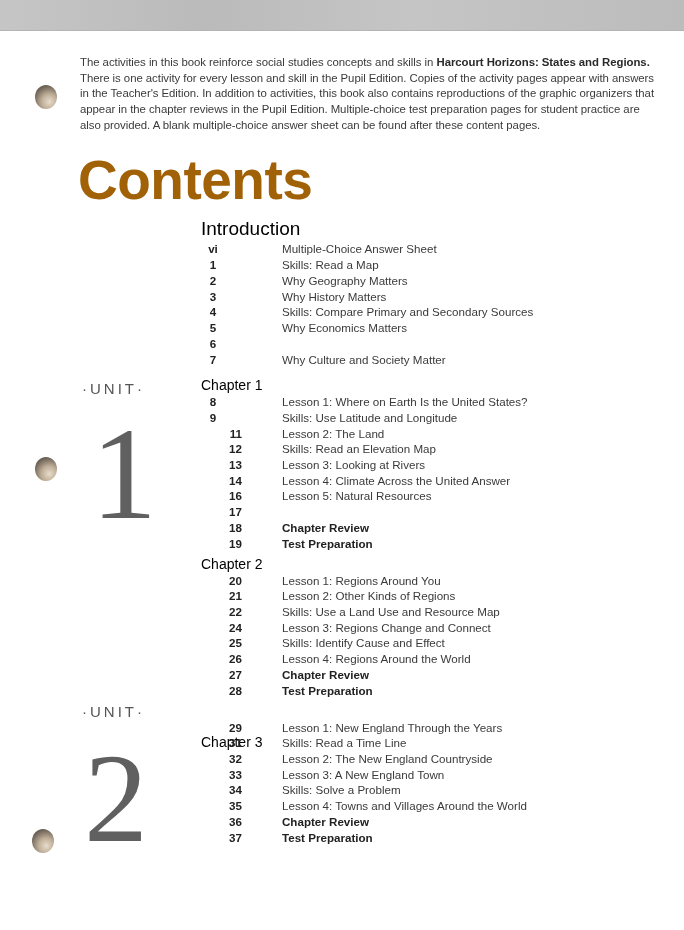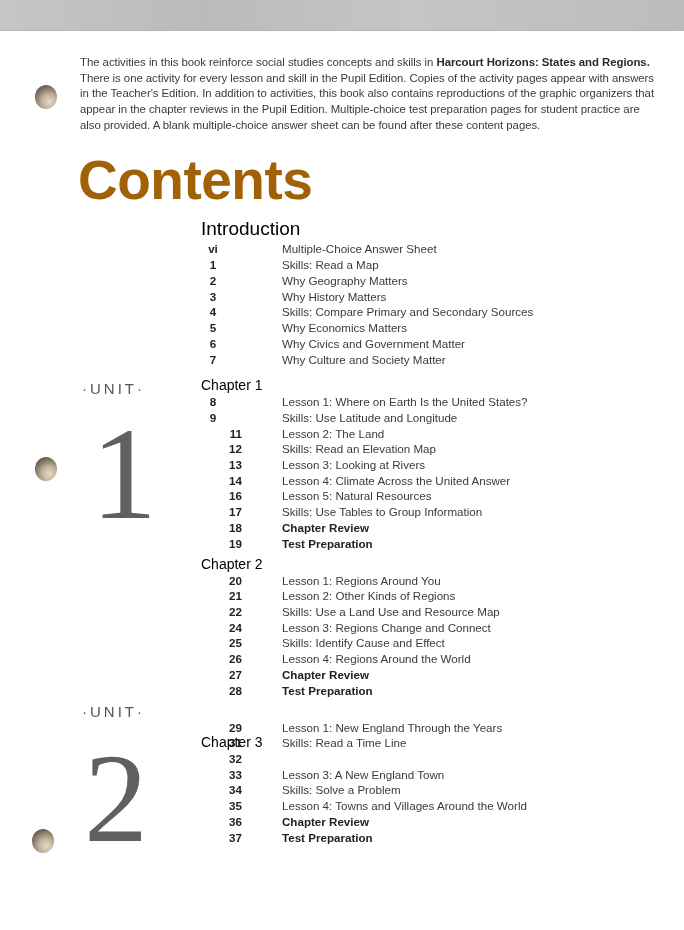--- a/index.html
+++ b/index.html
@@ -91,21 +91,20 @@
   <div class="row" style="top:304px;">
       <span class="pg">4</span>
       <span class="ttl">Skills: Compare Primary and Secondary Sources</span>
     </div>
   <div class="row" style="top:320px;">
       <span class="pg">5</span>
       <span class="ttl">Why Economics Matters</span>
     </div>
   <div class="row" style="top:336px;">
       <span class="pg">6</span>
-      <span class="ttl">Why Civics and Government Matter</span>
     </div>
   <div class="row" style="top:352px;">
       <span class="pg">7</span>
       <span class="ttl">Why Culture and Society Matter</span>
     </div>
 </div>
 
 <div class="unit-label" style="top:380px;">·UNIT·</div>
 <div class="unit-num" style="left:91px; top:408px; font-size:132px;">1</div>
 
@@ -134,21 +133,20 @@
   <div class="row" style="top:473px;">
       <span class="pg left">14</span>
       <span class="ttl">Lesson 4: Climate Across the United Answer</span>
     </div>
   <div class="row" style="top:488px;">
       <span class="pg left">16</span>
       <span class="ttl">Lesson 5: Natural Resources</span>
     </div>
   <div class="row" style="top:504px;">
       <span class="pg left">17</span>
-      <span class="ttl">Skills: Use Tables to Group Information</span>
     </div>
   <div class="row" style="top:520px;">
       <span class="pg left">18</span>
       <span class="ttl bold">Chapter Review</span>
     </div>
   <div class="row" style="top:536px;">
       <span class="pg left">19</span>
       <span class="ttl bold">Test Preparation</span>
     </div>
 </div>
@@ -197,20 +195,21 @@
   <div class="row" style="top:720px;">
       <span class="pg left">29</span>
       <span class="ttl">Lesson 1: New England Through the Years</span>
     </div>
   <div class="row" style="top:735px;">
       <span class="pg left">31</span>
       <span class="ttl">Skills: Read a Time Line</span>
     </div>
   <div class="row" style="top:751px;">
       <span class="pg left">32</span>
+      <span class="ttl">Lesson 2: The New England Countryside</span>
     </div>
   <div class="row" style="top:767px;">
       <span class="pg left">33</span>
       <span class="ttl">Lesson 3: A New England Town</span>
     </div>
   <div class="row" style="top:782px;">
       <span class="pg left">34</span>
       <span class="ttl">Skills: Solve a Problem</span>
     </div>
   <div class="row" style="top:798px;">

